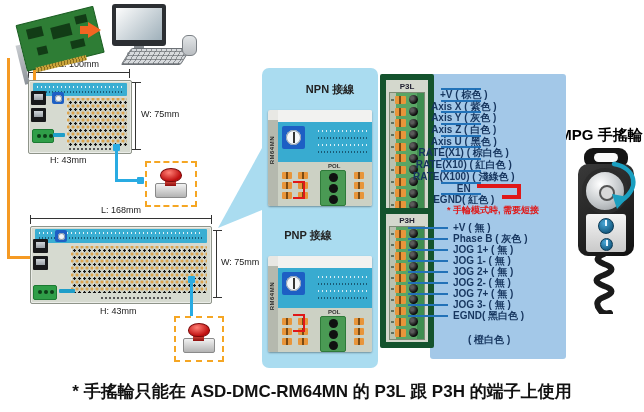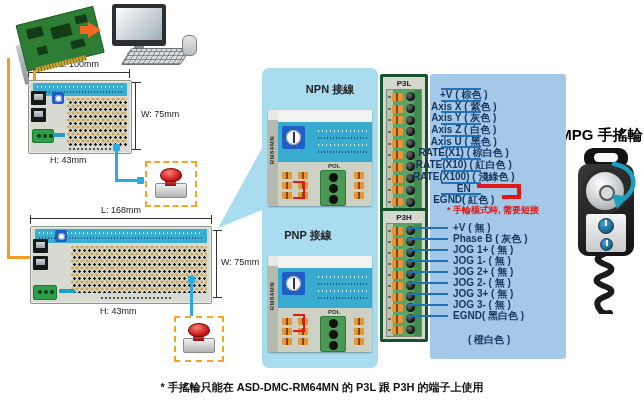--- a/index.html
+++ b/index.html
@@ -102,21 +102,21 @@
   .photo .oc{position:absolute;width:10px;}
   .photo .oc i{display:block;width:10px;height:7px;margin-bottom:3px;border-radius:1px;
       background:linear-gradient(90deg,#e8953a 0 4px,#7a4a12 4px 6px,#e8953a 6px);}
   .photo .gblock{position:absolute;width:24px;height:34px;background:#4a9a54;border:1px solid #2f7a3a;border-radius:2px;}
   .photo .gblock i{display:block;width:9px;height:9px;border-radius:50%;background:#101010;margin:2px auto 0;}
   .photo .jumper{position:absolute;width:10px;height:14px;border:2.5px solid #e01818;border-left:none;z-index:3;}
 
   .wedge{position:absolute;z-index:0;}
 
   
-  .strip-plate{position:absolute;width:42px;background:#d4d8cd;border:3px solid #14532d;border-radius:2px;z-index:2;}
+  .strip-plate{position:absolute;width:42px;background:#d4d8cd;border:6px solid #14532d;border-radius:2px;z-index:2;}
   .strip-title{font-size:8px;font-weight:bold;color:#223;text-align:center;height:12px;line-height:13px;}
   .strip{margin:0 3px;background:linear-gradient(90deg,#b9c1b0 0 6px,#5aa565 6px 27px,#3f8d50 27px);
       border:1px solid #7c8a74;display:flex;flex-direction:column;padding:1px 0;}
   .term-row{display:flex;align-items:center;}
   .p3l-rows .term-row{height:11.7px;}
   .p3h-rows .term-row{height:11px;}
   .term-row::before{content:'';width:3px;height:2px;background:#4a5a4a;margin:0 1px 0 1px;opacity:.8;}
   .t-pair{width:11px;height:8px;border-radius:1px;flex:none;
       background:linear-gradient(90deg,#e8953a 0 4px,#7a4a12 4px 6px,#e8953a 6px);}
   .t-screw{width:9px;height:9px;border-radius:50%;margin-left:3px;flex:none;
@@ -144,21 +144,21 @@
       background:radial-gradient(circle at 38% 32%, #ffffff, #c4c8cb 55%, #8e9296 100%);box-sizing:border-box;}
   .hw-wheel::after{content:'';position:absolute;left:13px;top:13px;width:12px;height:12px;border-radius:50%;
       background:#d8d8d8;border:2px solid #555;}
   .hw-face{position:absolute;left:586px;top:214px;width:40px;height:38px;border-radius:3px;
       background:linear-gradient(#f5f5f5,#c9c9c9);}
   .hw-knob{position:absolute;border-radius:50%;background:radial-gradient(circle at 38% 32%, #49a7d8, #155a80 75%);
       border:1px solid #0c3a55;box-sizing:border-box;}
   .hw-knob::after{content:'';position:absolute;left:45%;top:1px;width:2px;height:6px;background:#eaf6ff;}
 
   
-  .footnote{position:absolute;left:0;right:0;top:380px;text-align:center;font-size:11px;font-weight:bold;color:#111;}
+  .footnote{position:absolute;left:0;right:0;top:380px;text-align:center;font-size:17px;font-weight:bold;color:#111;}
 </style>
 </head>
 <body>
 
 <div class="canvas">
 
   <div class="pci">
     <div class="bracket"></div>
     <div class="pcb">
       <div class="chip" style="left:8px;top:6px;width:16px;height:10px"></div>
@@ -475,21 +475,21 @@
       <div class="pin-row">
         <span class="leader"></span>
         <span class="pin-label">JOG 2+ ( 無 )</span>
       </div>
       <div class="pin-row">
         <span class="leader"></span>
         <span class="pin-label">JOG 2- ( 無 )</span>
       </div>
       <div class="pin-row">
         <span class="leader"></span>
-        <span class="pin-label">JOG 3+ ( 無 )</span>
+        <span class="pin-label">JOG 7+ ( 無 )</span>
       </div>
       <div class="pin-row">
         <span class="leader"></span>
         <span class="pin-label">JOG 3- ( 無 )</span>
       </div>
       <div class="pin-row">
         <span class="leader"></span>
         <span class="pin-label">EGND( 黑白色 )</span>
       </div>
     </div>

